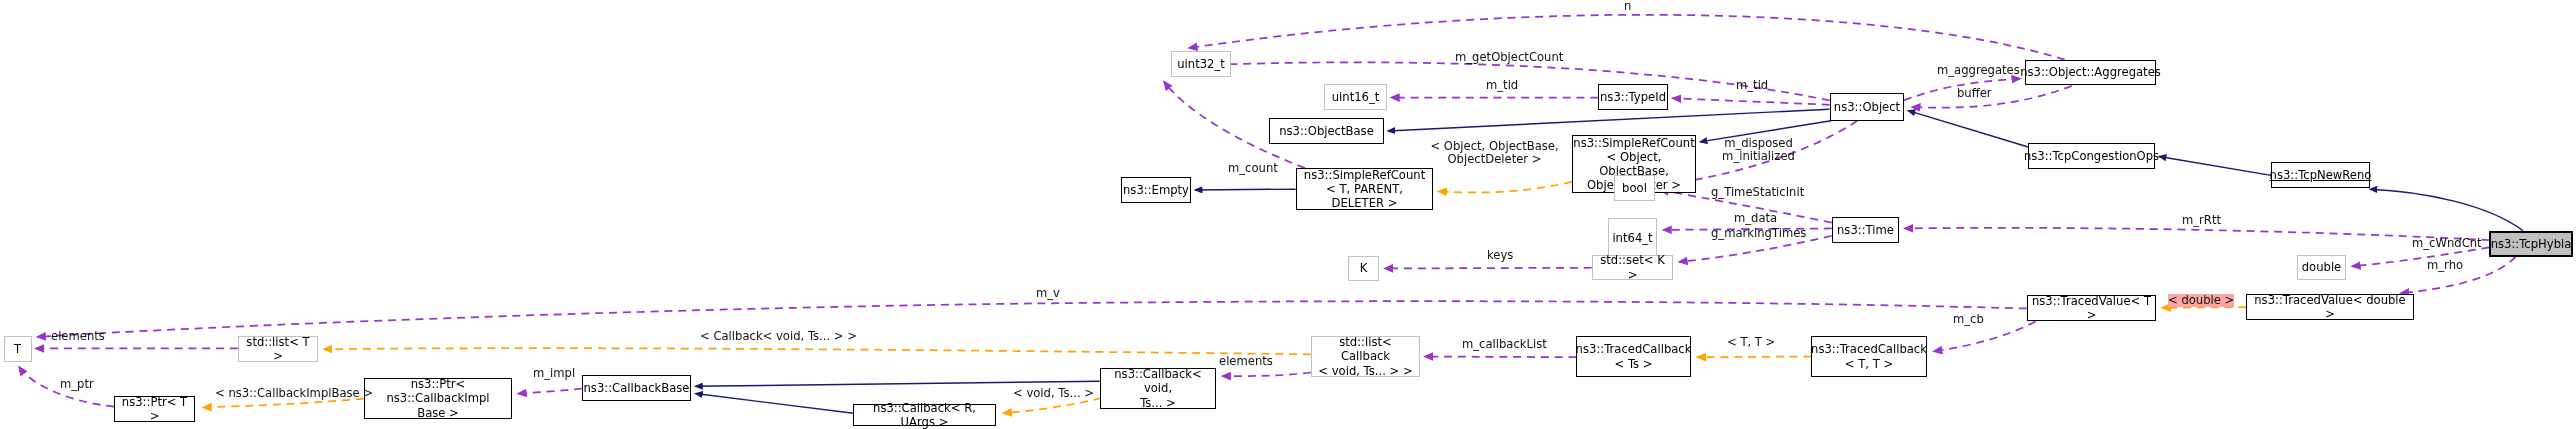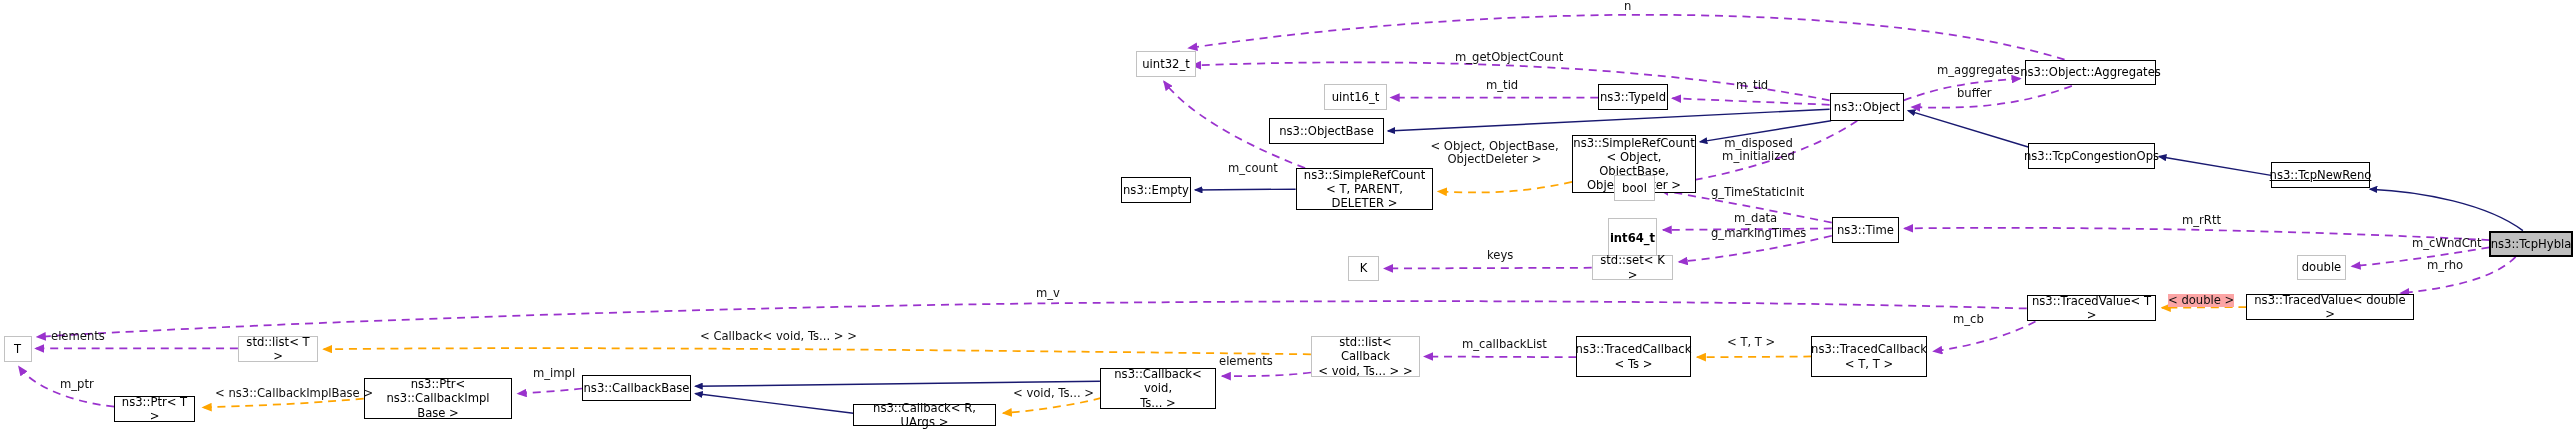--- a/index.html
+++ b/index.html
@@ -69,37 +69,37 @@
     <path class="use" d="M800,534 C772,537 742,539 712,541" marker-end="url(#ah-use)"></path>
 
     <path class="tpl" d="M2161,250 C2090,266 2032,266 1977,263" marker-end="url(#ah-tpl)"></path>
     <path class="tpl" d="M3088,422 L2972,423" marker-end="url(#ah-tpl)"></path>
     <path class="tpl" d="M2490,490 L2333,491" marker-end="url(#ah-tpl)"></path>
     <path class="tpl" d="M1802,487 C1300,481 800,476 445,480" marker-end="url(#ah-tpl)"></path>
     <path class="tpl" d="M1514,547 C1470,558 1424,564 1379,568" marker-end="url(#ah-tpl)"></path>
     <path class="tpl" d="M500,548 C420,555 344,558 279,560" marker-end="url(#ah-tpl)"></path>
   </svg>
 
-  <div class="node muted" style="left:1136px;top:51px;width:60px;height:26px;">uint32_t</div>
+  <div class="node muted" style="left:1171px;top:51px;width:60px;height:26px;">uint32_t</div>
   <div class="node muted" style="left:1324px;top:84px;width:63px;height:26px;">uint16_t</div>
   <div class="node" style="left:1598px;top:84px;width:70px;height:26px;">ns3::TypeId</div>
   <div class="node" style="left:1269px;top:118px;width:115px;height:26px;">ns3::ObjectBase</div>
   <div class="node" style="left:1572px;top:135px;width:124px;height:58px;">ns3::SimpleRefCount
 &lt; Object, ObjectBase,
 ObjectDeleter &gt;</div>
   <div class="node" style="left:1830px;top:93px;width:74px;height:28px;">ns3::Object</div>
   <div class="node" style="left:2025px;top:60px;width:131px;height:25px;">ns3::Object::Aggregates</div>
   <div class="node" style="left:2028px;top:143px;width:127px;height:26px;">ns3::TcpCongestionOps</div>
   <div class="node" style="left:2271px;top:162px;width:99px;height:26px;text-decoration:underline;">ns3::TcpNewReno</div>
   <div class="node main" style="left:2489px;top:231px;width:84px;height:26px;">ns3::TcpHybla</div>
   <div class="node" style="left:1121px;top:177px;width:70px;height:26px;">ns3::Empty</div>
   <div class="node" style="left:1296px;top:168px;width:137px;height:42px;">ns3::SimpleRefCount
 &lt; T, PARENT, DELETER &gt;</div>
   <div class="node muted" style="left:1614px;top:175px;width:41px;height:26px;">bool</div>
-  <div class="node muted" style="left:1608px;top:218px;width:49px;height:41px;font-weight:bold;">int64_t</div>
+  <div class="node muted" style="left:1608px;top:218px;width:49px;height:41px;">int64_t</div>
   <div class="node" style="left:1832px;top:217px;width:67px;height:26px;">ns3::Time</div>
   <div class="node muted" style="left:1592px;top:255px;width:81px;height:25px;">std::set&lt; K &gt;</div>
   <div class="node muted" style="left:1348px;top:256px;width:31px;height:25px;">K</div>
   <div class="node muted" style="left:2297px;top:255px;width:49px;height:25px;">double</div>
   <div class="node" style="left:2027px;top:295px;width:129px;height:26px;">ns3::TracedValue&lt; T &gt;</div>
   <div class="node" style="left:2246px;top:294px;width:168px;height:26px;">ns3::TracedValue&lt; double &gt;</div>
   <div class="node muted" style="left:3.6px;top:336px;width:28px;height:26px;">T</div>
   <div class="node muted" style="left:238px;top:336px;width:80px;height:26px;">std::list&lt; T &gt;</div>
   <div class="node muted" style="left:1311px;top:336px;width:109px;height:41px;">std::list&lt; Callback
 &lt; void, Ts... &gt; &gt;</div>

